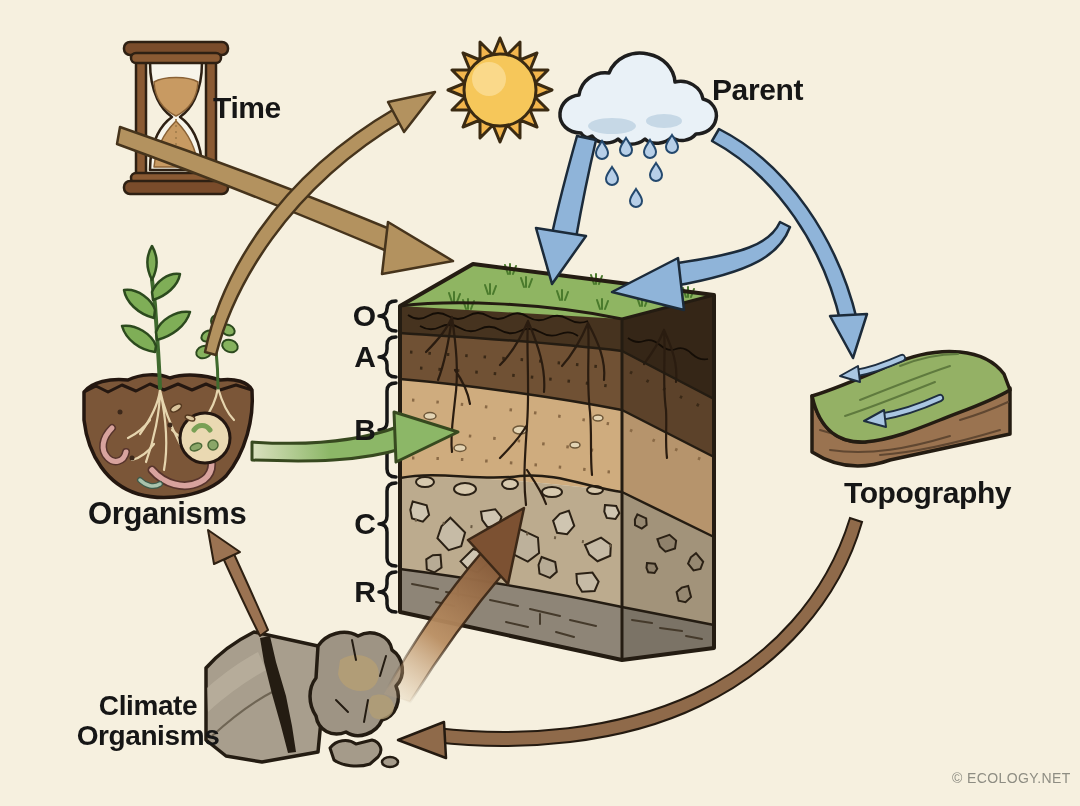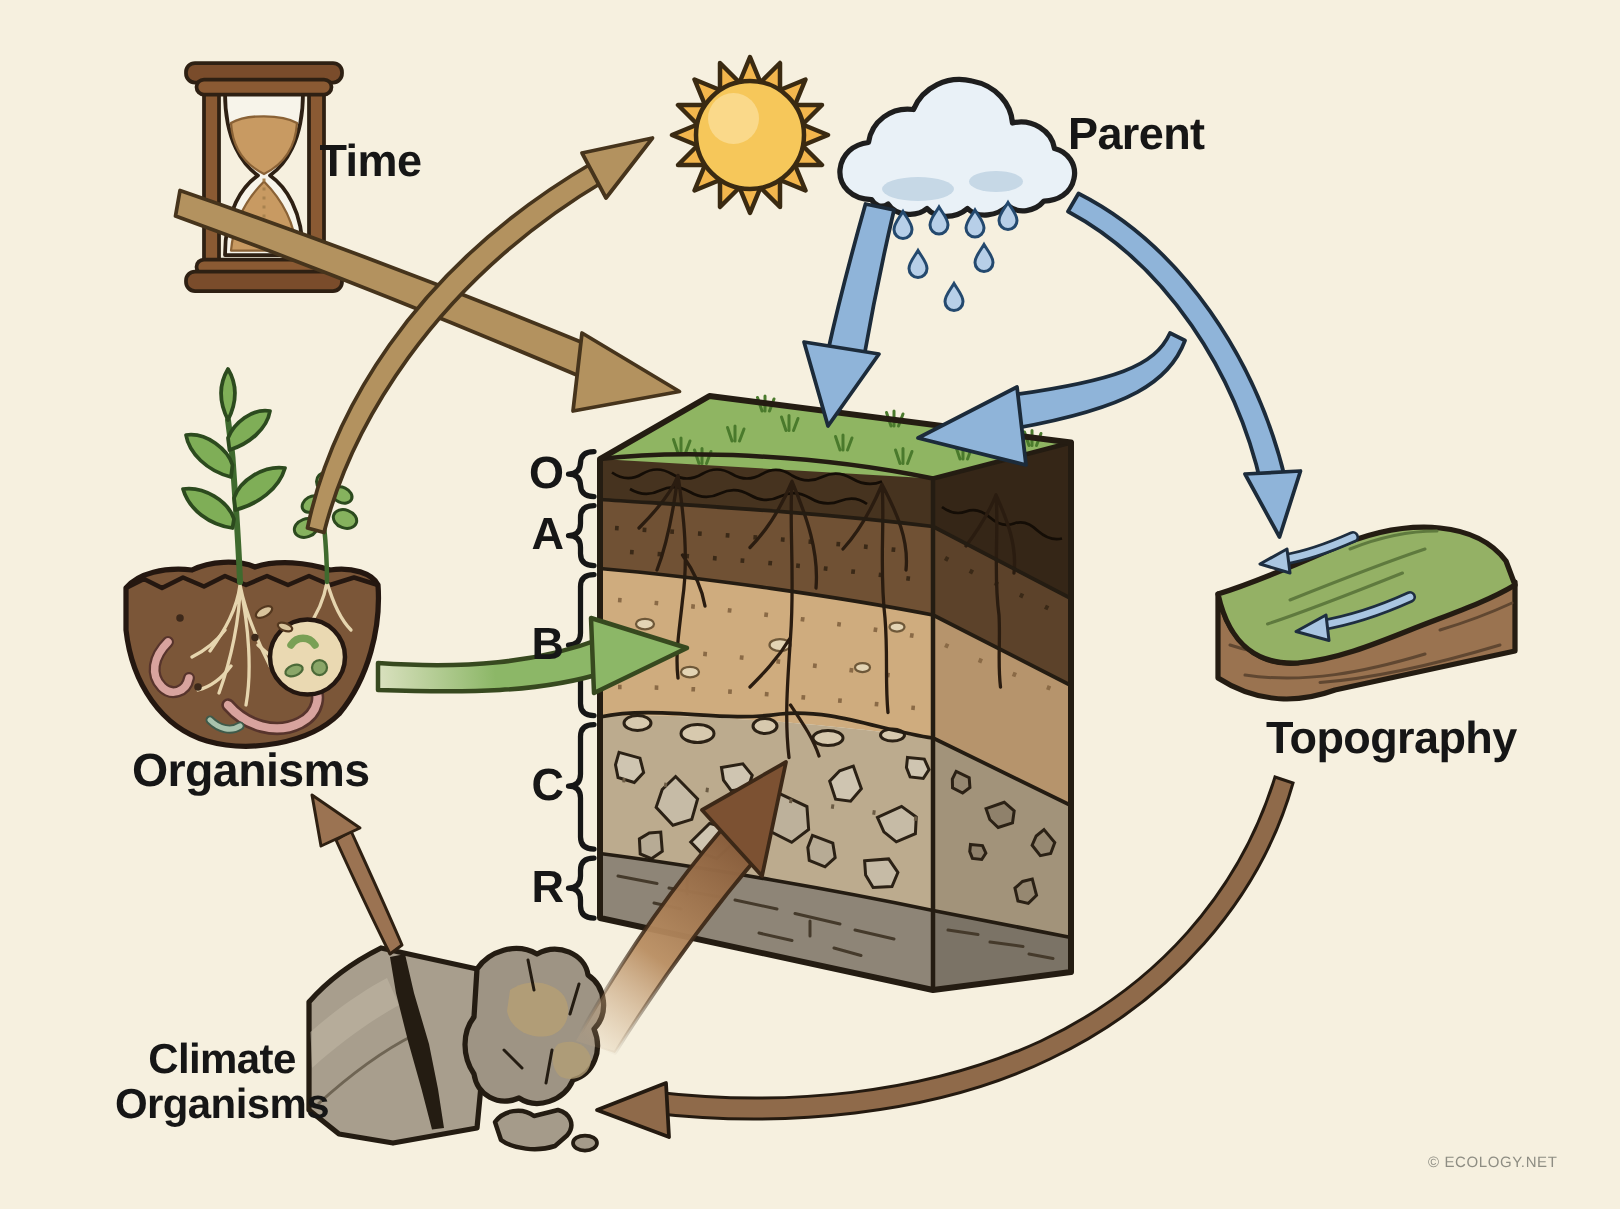--- a/index.html
+++ b/index.html
@@ -12,21 +12,21 @@
   .lbl{
     position:absolute;font-weight:bold;color:#161616;
     letter-spacing:-0.4px;white-space:nowrap;line-height:1.05;
   }
   .lbl.center{text-align:center;white-space:normal;}
   .horizon{
     position:absolute;left:330px;width:46px;text-align:right;
     font-weight:bold;font-size:30px;color:#161616;line-height:34px;
   }
   .watermark{
-    position:absolute;left:952px;top:770px;font-size:10px;
+    position:absolute;left:952px;top:770px;font-size:14px;
     color:#8e8d83;letter-spacing:0.4px;
   }
 </style>
 </head>
 <body>
 
 <div class="stage">
 
 <svg class="art" width="1080" height="806" viewBox="0 0 1080 806">
   <defs>

